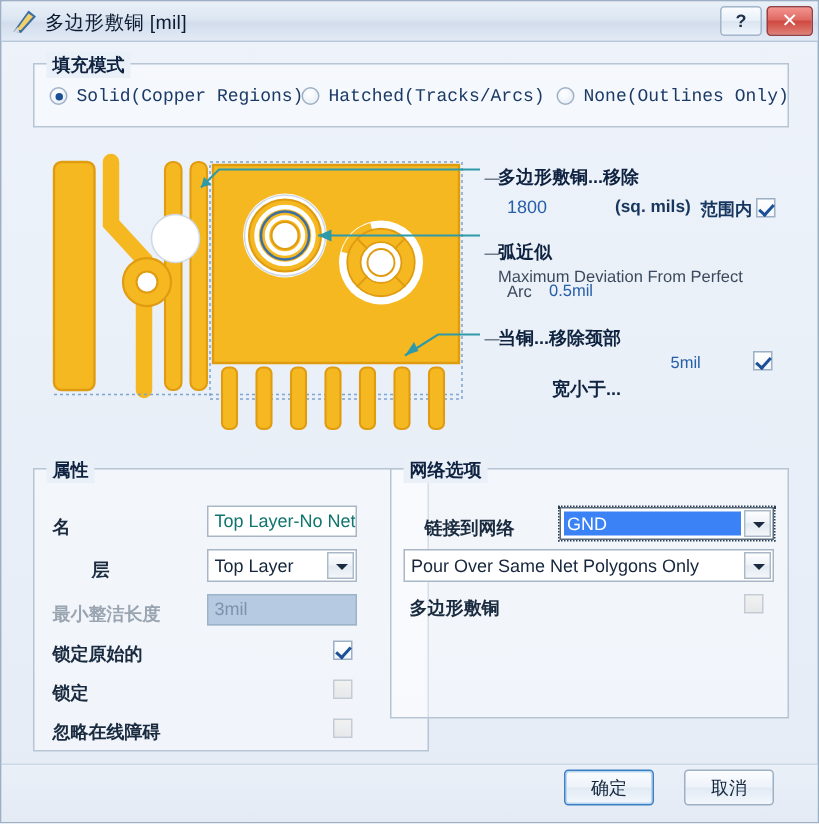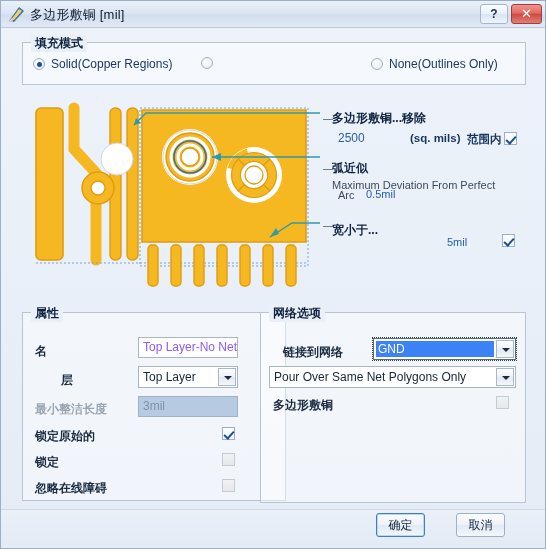--- a/index.html
+++ b/index.html
@@ -87,28 +87,29 @@
     padding: 0 4px;
     background: #eaf0f8;
     font-size: 12px;
     font-weight: bold;
     color: #0f2340;
     white-space: nowrap;
   }
 
   #grp-fill { left: 21px; top: 41px; width: 504px; height: 43px; }
   #grp-props { left: 21px; top: 311px; width: 264px; height: 189px; }
-  #grp-net   { left: 259px; top: 311px; width: 266px; height: 191px; }
+  #grp-net   { left: 259px; top: 311px; width: 266px; height: 167px; }
 
   
   .radio-row {
     position: absolute;
     top: 14px;
     display: flex;
     align-items: center;
+    font-family: Liberation Mono, monospace;
   }
   .radio {
     width: 12px; height: 12px;
     border-radius: 50%;
     box-sizing: border-box;
     border: 1px solid #9eb0c4;
     background: radial-gradient(circle at 40% 35%, #ffffff 0%, #eef3f9 60%, #dde6f0 100%);
     margin-right: 6px;
     position: relative;
     flex: none;
@@ -198,21 +199,21 @@
     white-space: nowrap;
   }
   .flabel.dim { color: #9aa5b1; }
 
   .tinput {
     position: absolute;
     box-sizing: border-box;
     border: 1px solid #a8b6c6;
     background: #ffffff;
     font-size: 12px;
-    color: #8b5cf6;
+    color: #0f766e;
     padding: 2px 4px;
     line-height: 15px;
     height: 21px;
     white-space: nowrap;
     overflow: hidden;
   }
   .tinput.disabled {
     background: #b6cbe2;
     color: #7d93ac;
     border: 1px solid #9fb3c8;
@@ -263,21 +264,21 @@
     top: 2px;
     bottom: 2px;
     right: 21px;
   }
 
   
   .dbtn {
     position: absolute;
     box-sizing: border-box;
     height: 24px;
-    width: 49px;
+    width: 60px;
     border-radius: 3px;
     font-size: 12px;
     text-align: center;
     line-height: 22px;
     color: #13263d;
     background: linear-gradient(to bottom, #fbfdff 0%, #eef3fa 48%, #e1eaf4 52%, #f3f7fc 100%);
     border: 1px solid #9fb0c4;
   }
   .dbtn.default {
     border: 1px solid #3c7fc4;
@@ -311,20 +312,21 @@
   <div class="group" id="grp-fill">
     <div class="group-title">填充模式</div>
 
     <div class="radio-row" style="left:10px;">
       <span class="radio on"></span>
       <span class="radio-label">Solid(Copper Regions)</span>
     </div>
 
     <div class="radio-row" style="left:178px;">
       <span class="radio"></span>
+      <span class="radio-label">Hatched(Tracks/Arcs)</span>
     </div>
 
     <div class="radio-row" style="left:348px;">
       <span class="radio"></span>
       <span class="radio-label">None(Outlines Only)</span>
     </div>
   </div>
 
   <svg id="illus" viewBox="0 0 300 200">
     <defs>
@@ -393,36 +395,37 @@
       <polygon points="112,28 119,26 114,21"></polygon>
       <polygon points="190,60 199,56 199,64"></polygon>
       <polygon points="248,140 257,137 254,131"></polygon>
     </g>
   </svg>
 
   <div class="ann" style="left:331px; top:109px;">
     <div class="leader" style="left:-9px; top:9px;"></div>
     <div class="ann-title">多边形敷铜...移除</div>
   </div>
-  <div class="ann-val" style="position:absolute; left:337px; top:130px;">2500</div>
+  <div class="ann-val" style="position:absolute; left:337px; top:130px;">1800</div>
   <div class="ann-unit" style="position:absolute; left:409px; top:131px;">(sq. mils)</div>
   <div class="ann-unit" style="position:absolute; left:466px; top:131px;">范围内</div>
   <span class="cbox on" style="position:absolute; left:503px; top:131px;"></span>
 
   <div class="ann" style="left:331px; top:159px;">
     <div class="leader" style="left:-9px; top:9px;"></div>
     <div class="ann-title">弧近似</div>
     <div class="ann-sub" style="margin-top:2px;">Maximum Deviation From Perfect</div>
   </div>
   <div class="ann-sub" style="position:absolute; left:337px; top:188px;">Arc</div>
   <div class="ann-val" style="position:absolute; left:365px; top:187px; font-size:11px;">0.5mil</div>
 
   <div class="ann" style="left:331px; top:216px;">
     <div class="leader" style="left:-9px; top:9px;"></div>
-    <div class="ann-title" style="margin-top:5px;">宽小于...</div>
+    <div class="ann-title">当铜...移除颈部</div>
+    <div class="ann-title" style="margin-top:17px;text-align:right;">宽小于...</div>
   </div>
   <div class="ann-val" style="position:absolute; left:446px; top:235px; font-size:11px;">5mil</div>
   <span class="cbox on" style="position:absolute; left:501px; top:233px;"></span>
 
   <div class="group" id="grp-props">
     <div class="group-title">属性</div>
 
     <div class="flabel" style="left:12px; top:30px;">名</div>
     <div class="tinput" style="left:115px; top:24px; width:100px;">Top Layer-No Net</div>
 

